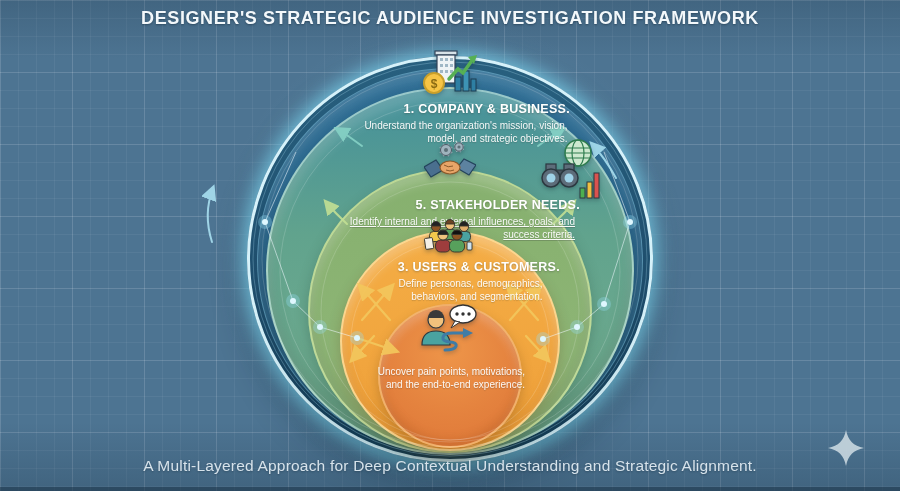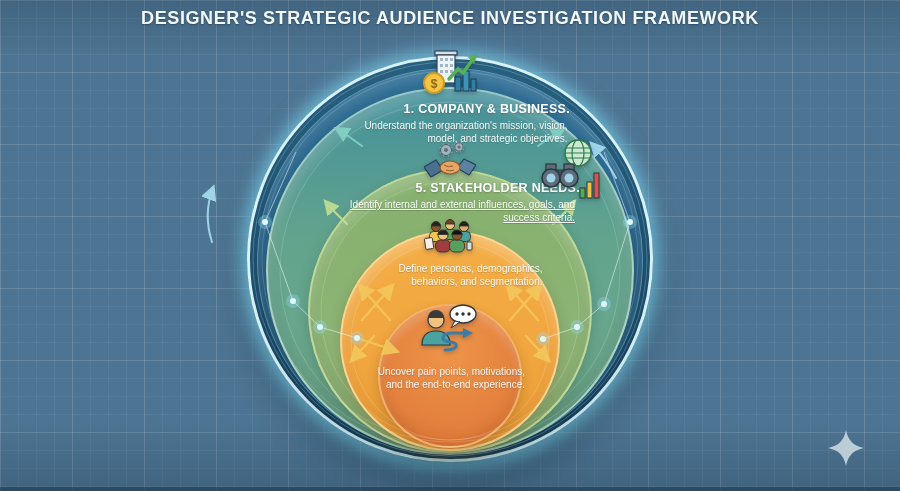--- a/index.html
+++ b/index.html
@@ -270,31 +270,33 @@
       <rect x="49" y="44" width="5" height="16" fill="#f0c040"></rect>
       <rect x="56" y="35" width="5" height="25" fill="#d9534f"></rect>
     </g>
   </svg>
 
   <div class="layer-text" style="top:102px;width:240px;">
     <div class="layer-heading">1. COMPANY &amp; BUSINESS.</div>
     <div class="layer-desc" style="width:235px;margin:2px auto 0;">Understand the organization's mission, vision, model, and strategic objectives.</div>
   </div>
 
-  <div class="layer-text" style="top:181px;width:260px;">
+  <div class="layer-text" style="top:198px;width:260px;">
     <div class="layer-heading">5. STAKEHOLDER NEEDS.</div>
     <div class="layer-desc" style="width:250px;margin:2px auto 0;text-decoration:underline;">Identify internal and external influences, goals, and success criteria.</div>
   </div>
 
   <div class="layer-text" style="top:260px;width:220px;">
+    <div class="layer-heading">3. USERS &amp; CUSTOMERS.</div>
     <div class="layer-desc" style="width:185px;margin:2px auto 0;">Define personas, demographics, behaviors, and segmentation.</div>
   </div>
 
   <div class="layer-text" style="top:362px;width:160px;">
     <div class="layer-desc" style="width:150px;margin:3px auto 0;">Uncover pain points, motivations, and the end-to-end experience.</div>
   </div>
 
   <svg class="sparkle" width="36" height="36" viewBox="0 0 34 34">
     <path d="M17 0 C19 10 24 15 34 17 C24 19 19 24 17 34 C15 24 10 19 0 17 C10 15 15 10 17 0 Z" fill="#c6d5dd" opacity=".92"></path>
   </svg>
 
+  <div class="subtitle">A Multi-Layered Approach for Deep Contextual Understanding and Strategic Alignment.</div>
   <div class="bottom-strip"></div>
 </div>
 
 </body></html>

